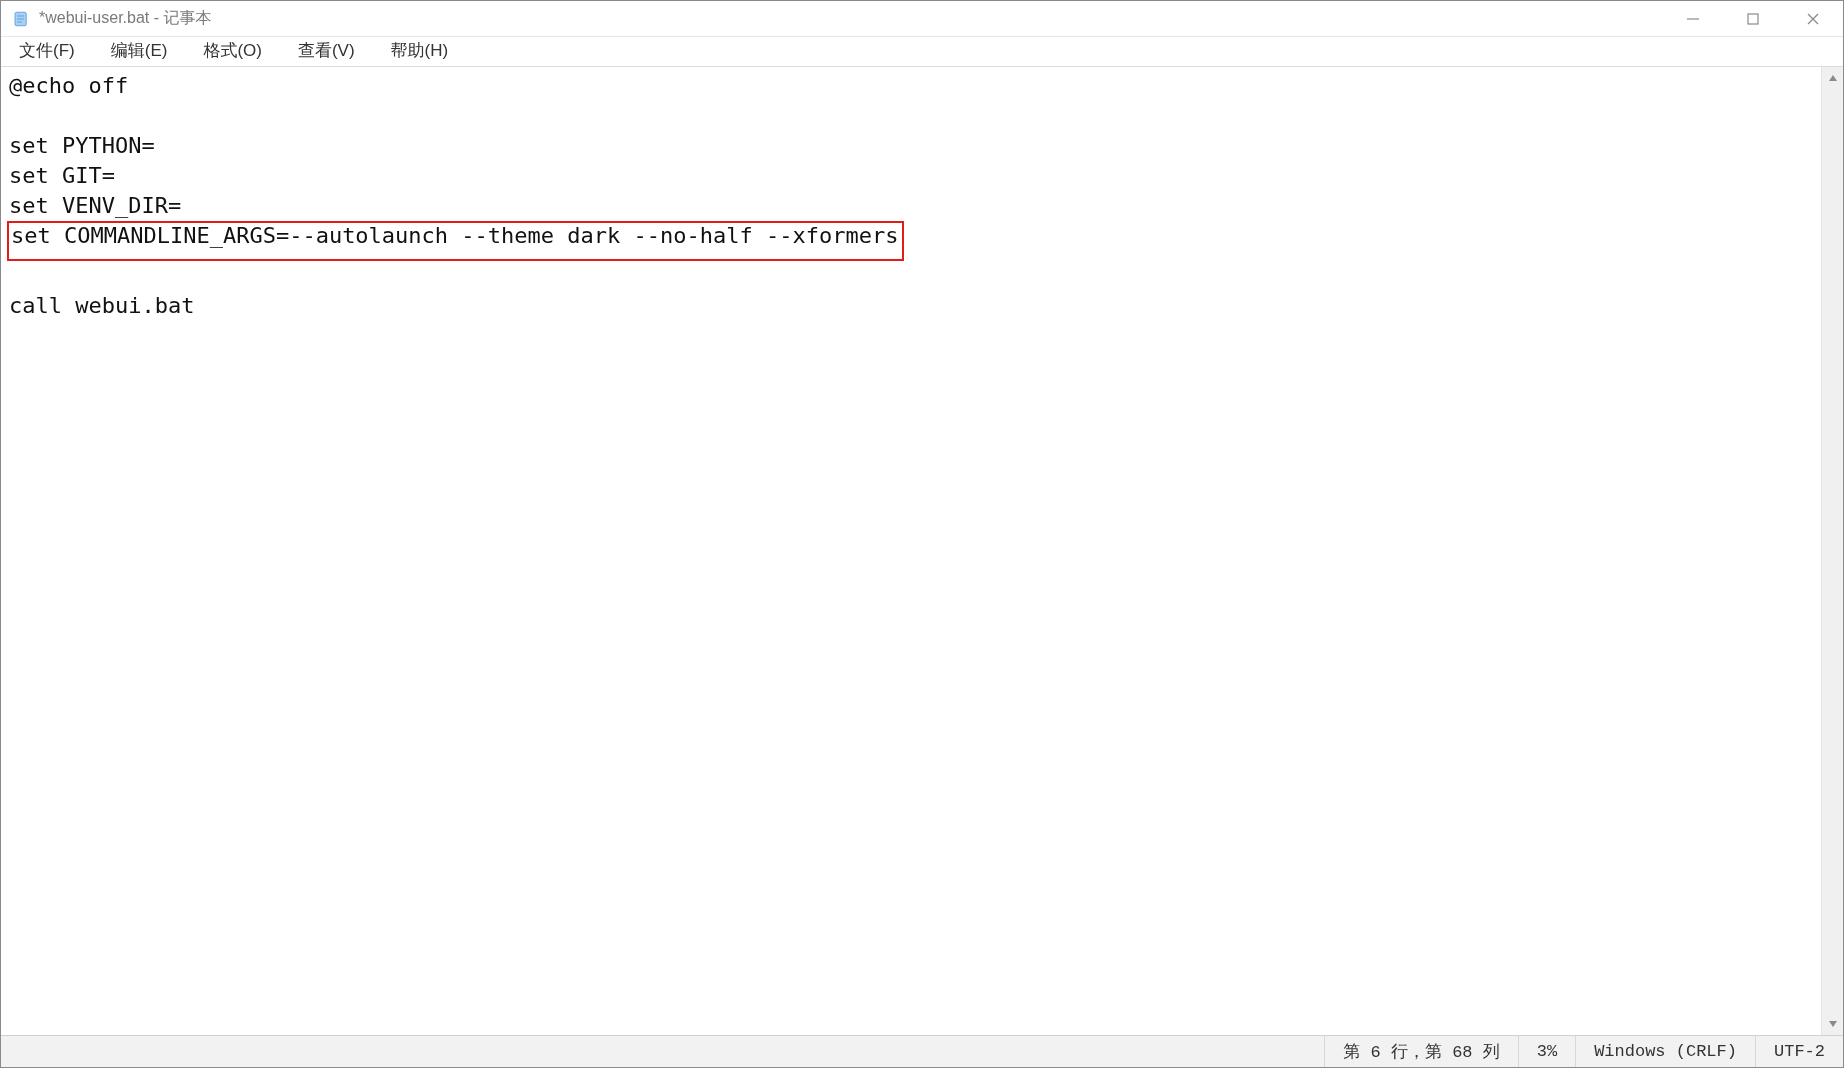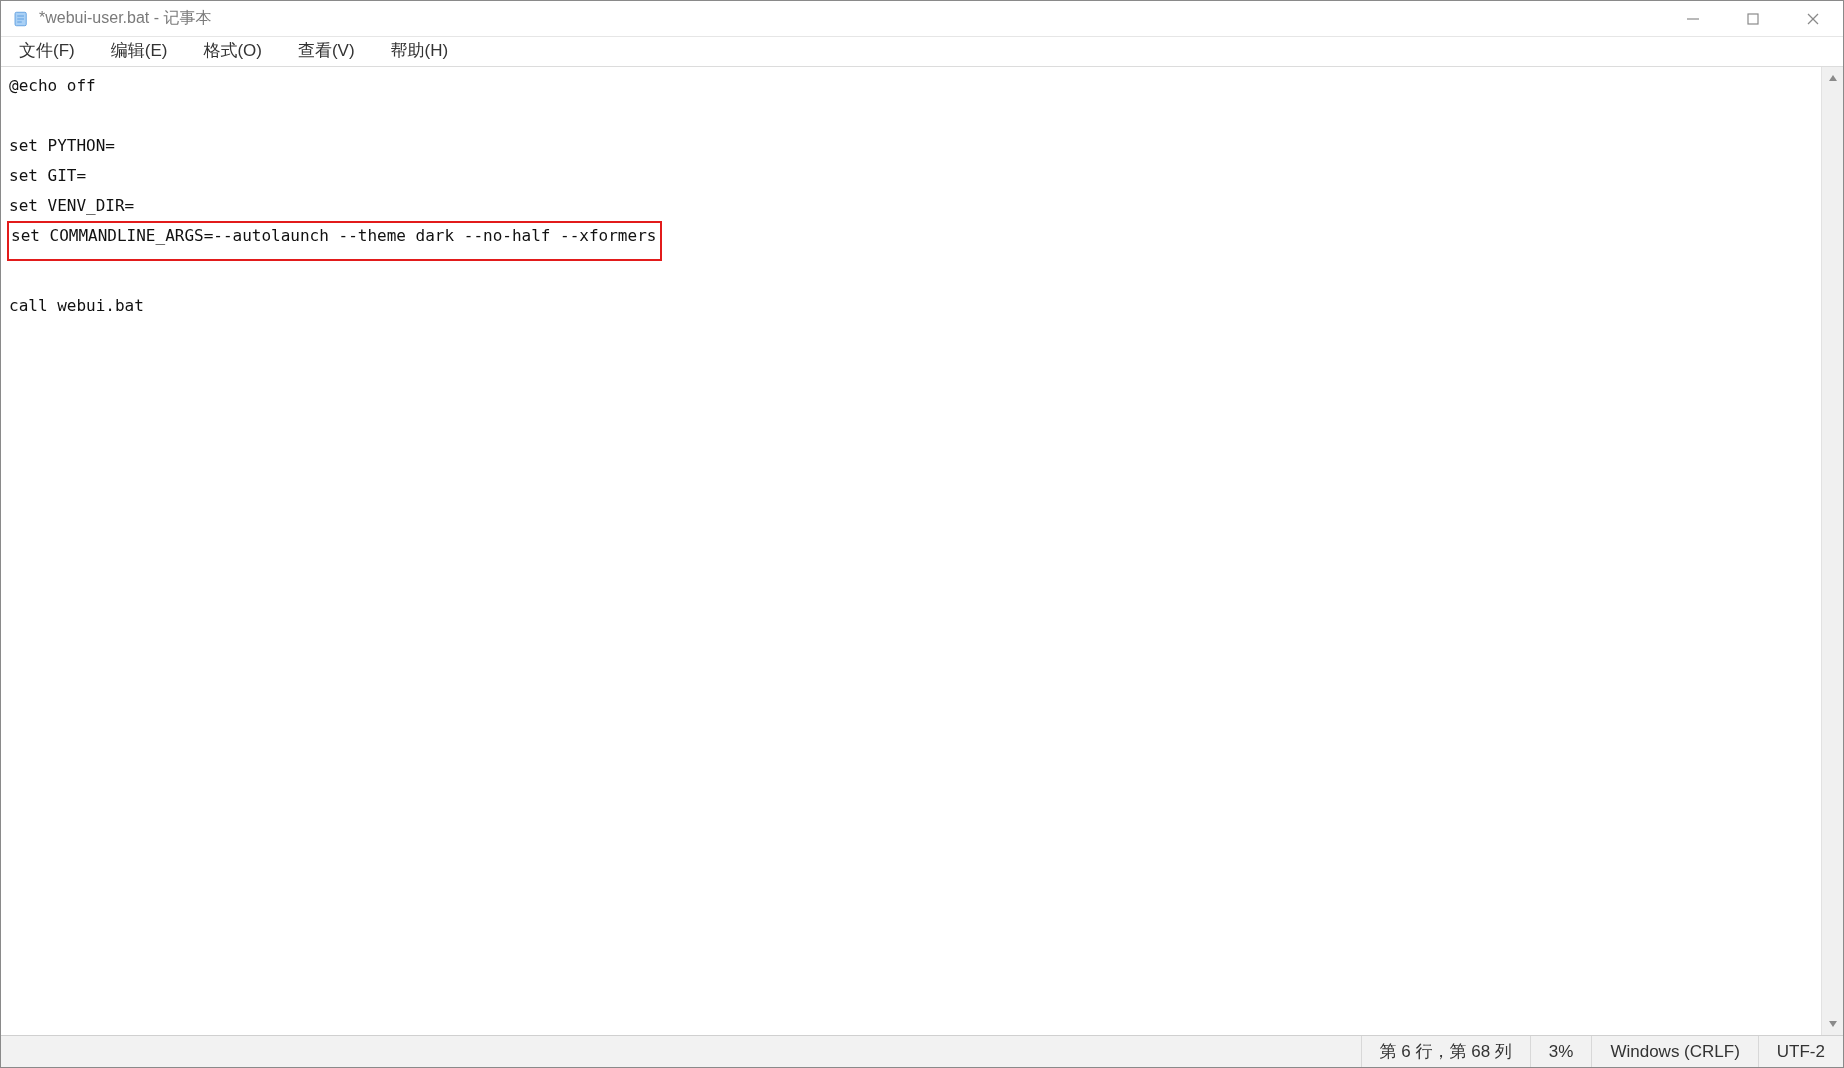--- a/index.html
+++ b/index.html
@@ -73,21 +73,21 @@
     .editor-wrap {
       flex: 1;
       display: flex;
       position: relative;
       background: #ffffff;
     }
     .editor {
       flex: 1;
       padding: 4px 6px 4px 8px;
       font-family: "Microsoft YaHei", "Segoe UI", Consolas, monospace;
-      font-size: 16px;
+      font-size: 22px;
       line-height: 30px;
       color: #111;
       white-space: pre;
       overflow: hidden;
     }
     .editor .line { display: block; }
     .editor .hl {
       display: inline-block;
       border: 2px solid #e21b1b;
       padding: 0 4px 10px 2px;
@@ -124,20 +124,21 @@
       font-size: 17px;
       color: #333;
     }
     .statusbar .flex { flex: 1; }
     .statusbar .cell {
       padding: 0 18px;
       height: 100%;
       display: flex;
       align-items: center;
       border-left: 1px solid #d8d8d8;
+      font-family: Liberation Mono, monospace;
     }
     .statusbar .cell.first { border-left: 1px solid #d8d8d8; }
   </style>
 </head>
 <body>
 
 <div class="window">
 
   <div class="titlebar">
     <span class="app-icon">

